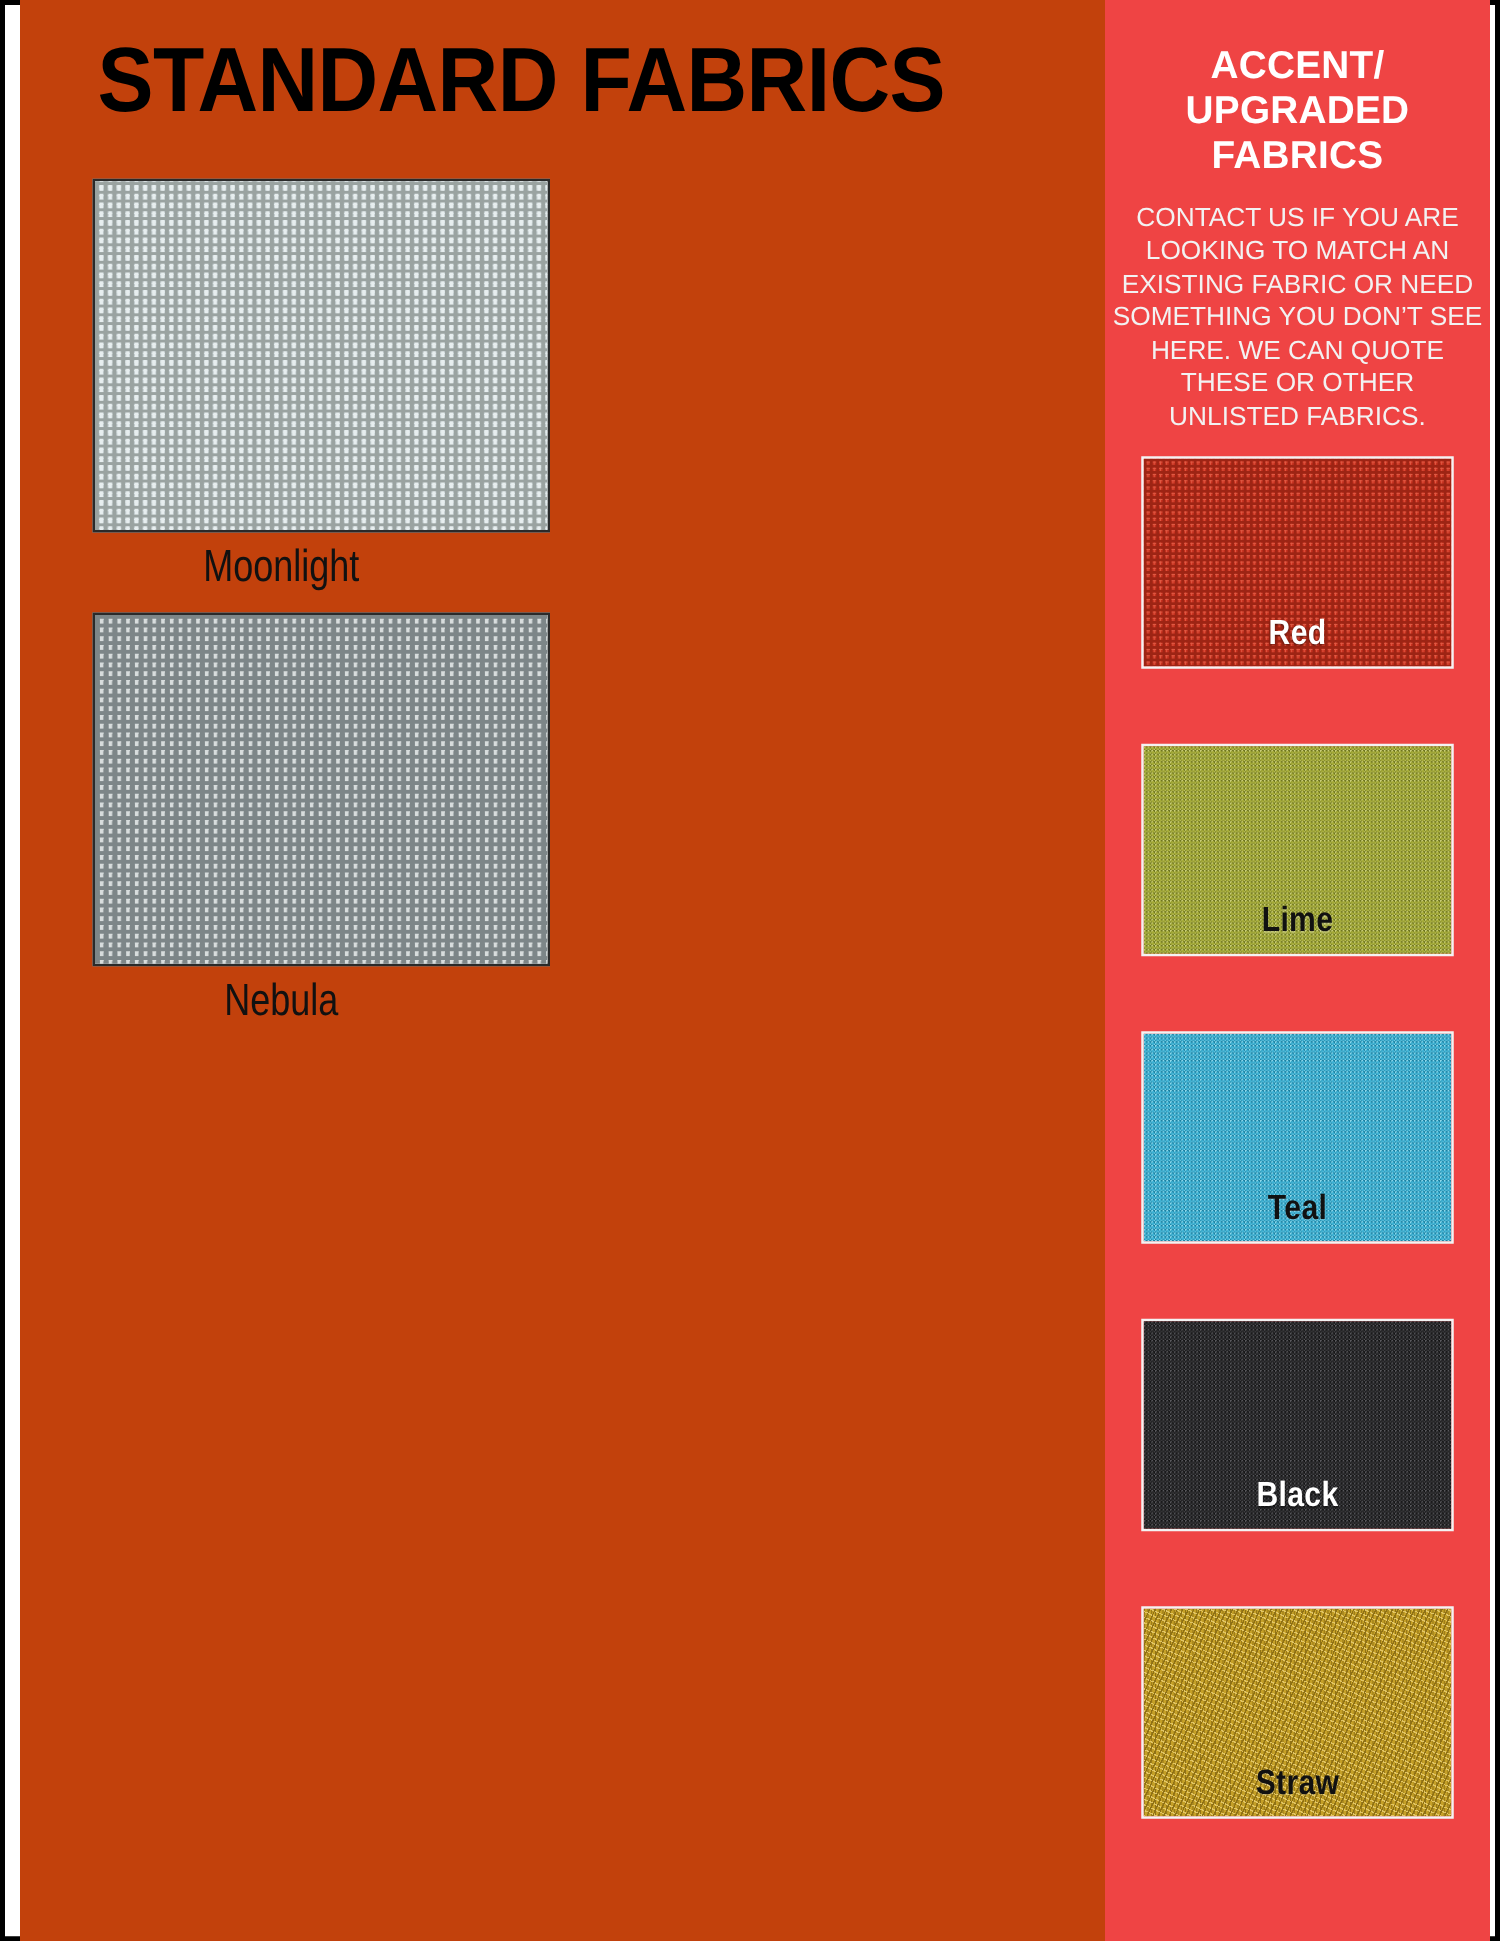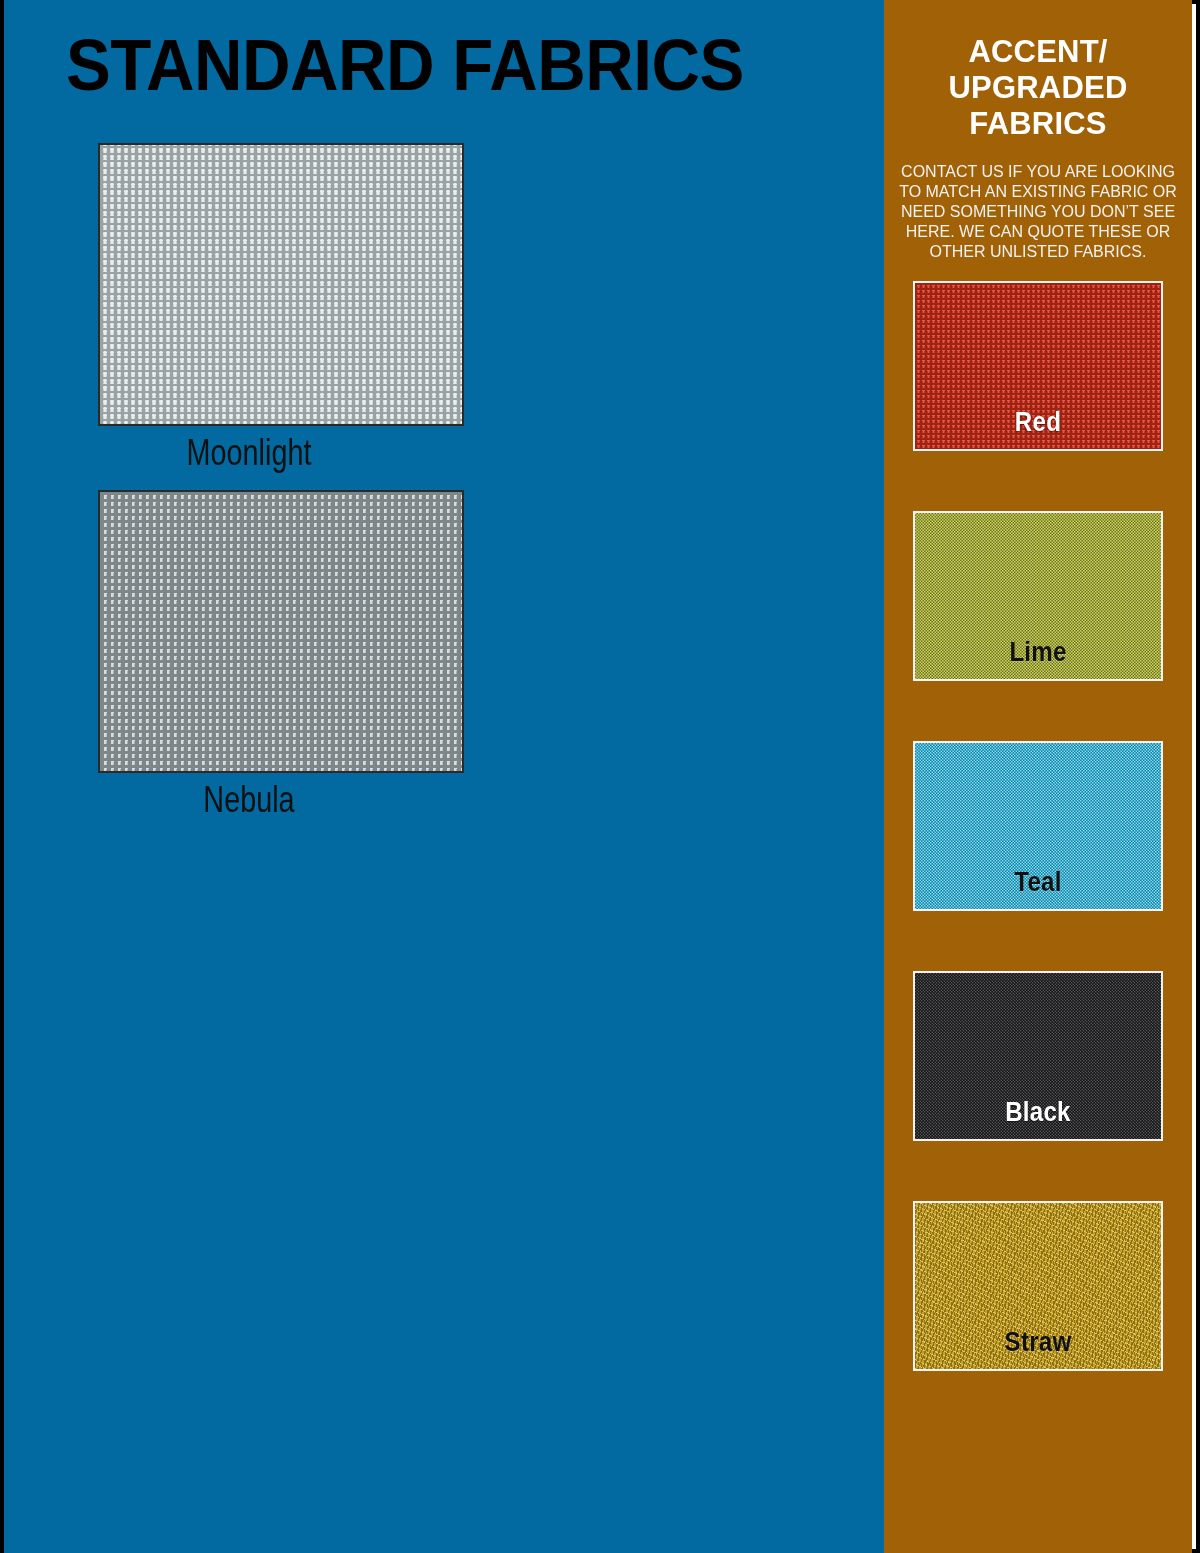--- a/index.html
+++ b/index.html
@@ -15,36 +15,36 @@
   #page { position:relative; width:1200px; height:1553px; background:#ffffff; }
 
   
   .edge-top    { position:absolute; left:0; top:0; width:1200px; height:4px; background:#000; }
   .edge-bottom { position:absolute; left:0; bottom:0; width:1200px; height:4px; background:#000; }
   .edge-left   { position:absolute; left:0; top:0; width:4px; height:1553px; background:#000; }
   .edge-right  { position:absolute; right:0; top:0; width:4px; height:1553px; background:#000; }
 
   
   #standard-section {
-    position:absolute; left:4px; top:0; width:884px; height:1553px; background:#0369a1;
+    position:absolute; left:16px; top:0; width:884px; height:1553px; background:#c2410c;
   }
   #page-title {
     position:absolute; left:62px; top:30px; width:800px;
     font-size:73px; line-height:0.95;
     font-weight:900; letter-spacing:-0.5px;
     font-family:"Liberation Sans Narrow","Liberation Sans",sans-serif;
     transform:scaleX(0.92); transform-origin:left center;
     color:#000; white-space:nowrap;
   }
 
   #standard-grid {
     position:absolute; left:58px; top:143px; width:810px;
   }
   .fab-row { display:flex; gap:52px; margin-bottom:6px; }
-  .fab-cell { width:302px;margin-left:36px; }
+  .fab-cell { width:302px; }
 
   .swatch {
     width:366px; height:283px;
     border:2px solid #2a2a2a;
     position:relative; overflow:hidden;
     background-color:#cfd6d8;
   }
   .swatch .weave { position:absolute; inset:0; }
   .fab-label {
     text-align:center;
@@ -53,34 +53,34 @@
     font-family:"Liberation Sans Narrow","Liberation Sans",sans-serif;
     transform:scaleX(0.80); 
     color:#111;
     padding-top:3px;
     letter-spacing:0px;
   }
 
   
   #accent-section {
     position:absolute; left:884px; top:0; width:308px; height:1553px;
-    background:#a16207; color:#fff;
+    background:#ef4444; color:#fff;
   }
   #accent-title {
     margin:34px auto 0; width:268px;
     text-align:center;
     font-size:31px; line-height:1.16;
     font-weight:700; letter-spacing:0.2px;
     font-family:"Liberation Sans", sans-serif;
     color:#fff;
   }
   #accent-note {
     margin:20px auto 0; width:296px;
     text-align:center;
-    font-size:16px; line-height:1.26;
+    font-size:21px; line-height:1.26;
     font-weight:400;
     font-family:"Liberation Sans", sans-serif;
     color:#f2f2f2;
   }
   #accent-grid { margin:18px auto 0; width:250px; }
   .accent-cell {
     width:250px; height:170px;
     margin-bottom:60px;
     border:2px solid #f3f3f3;
     position:relative; overflow:hidden;

